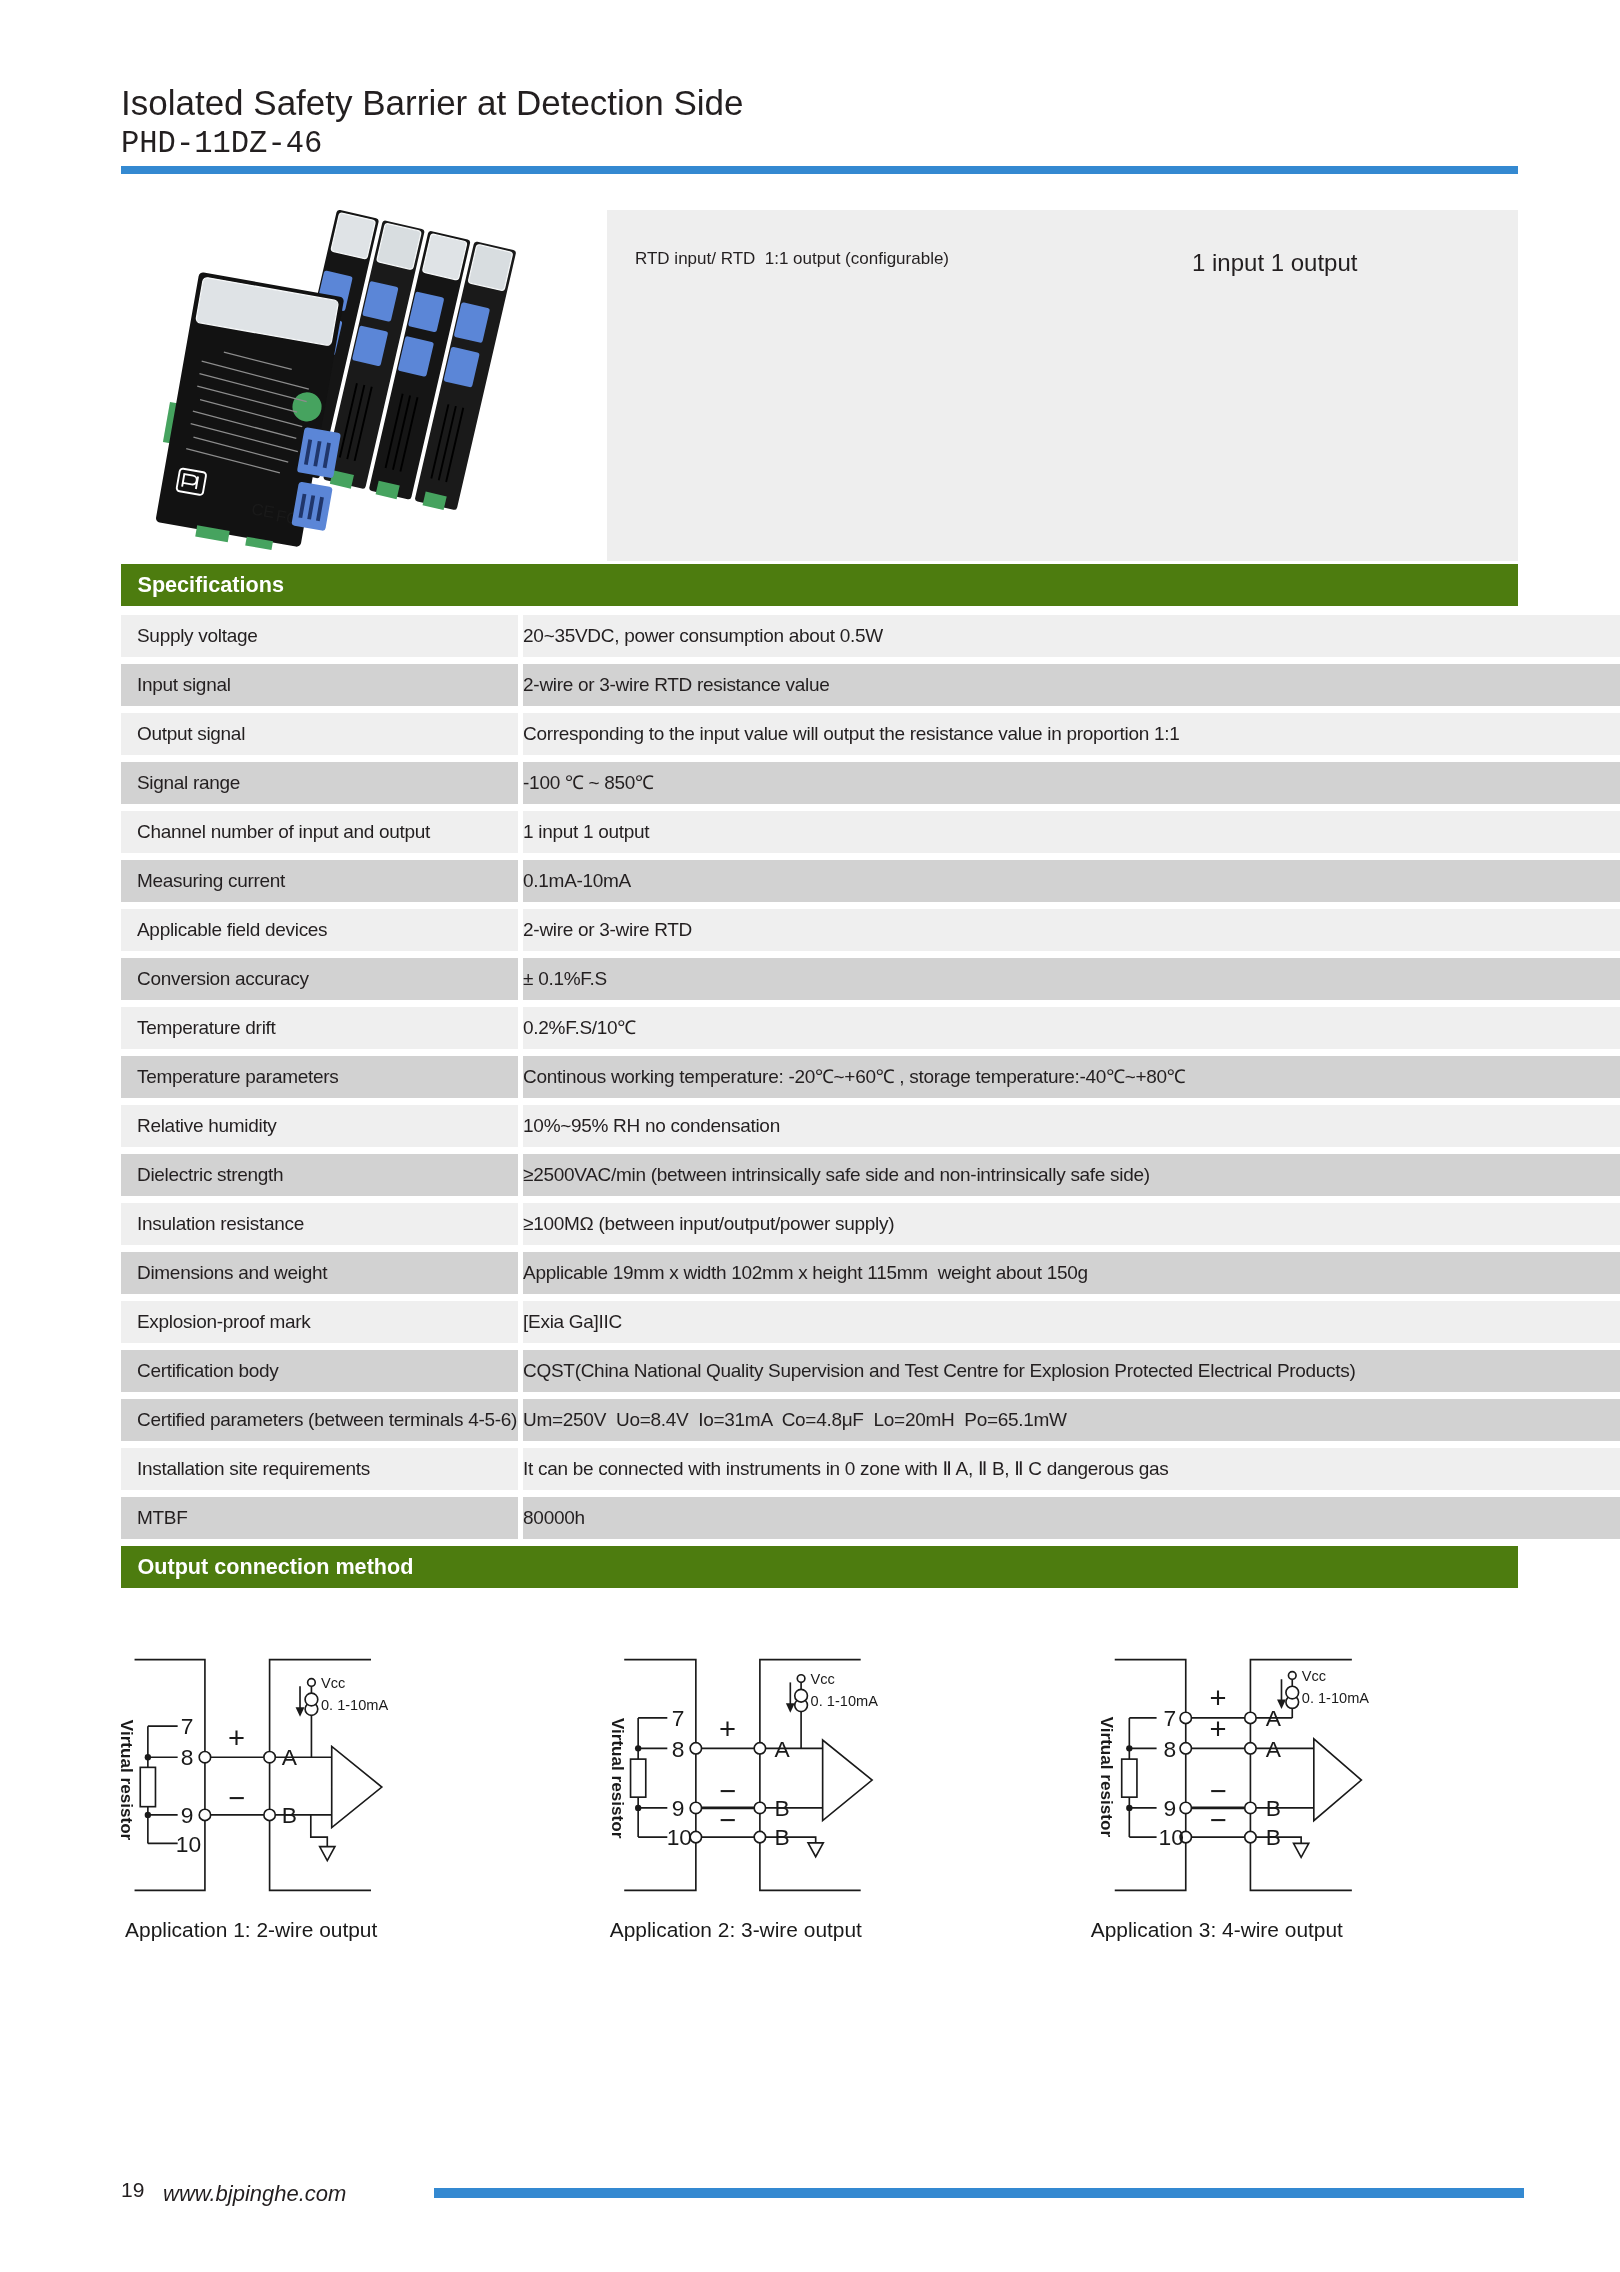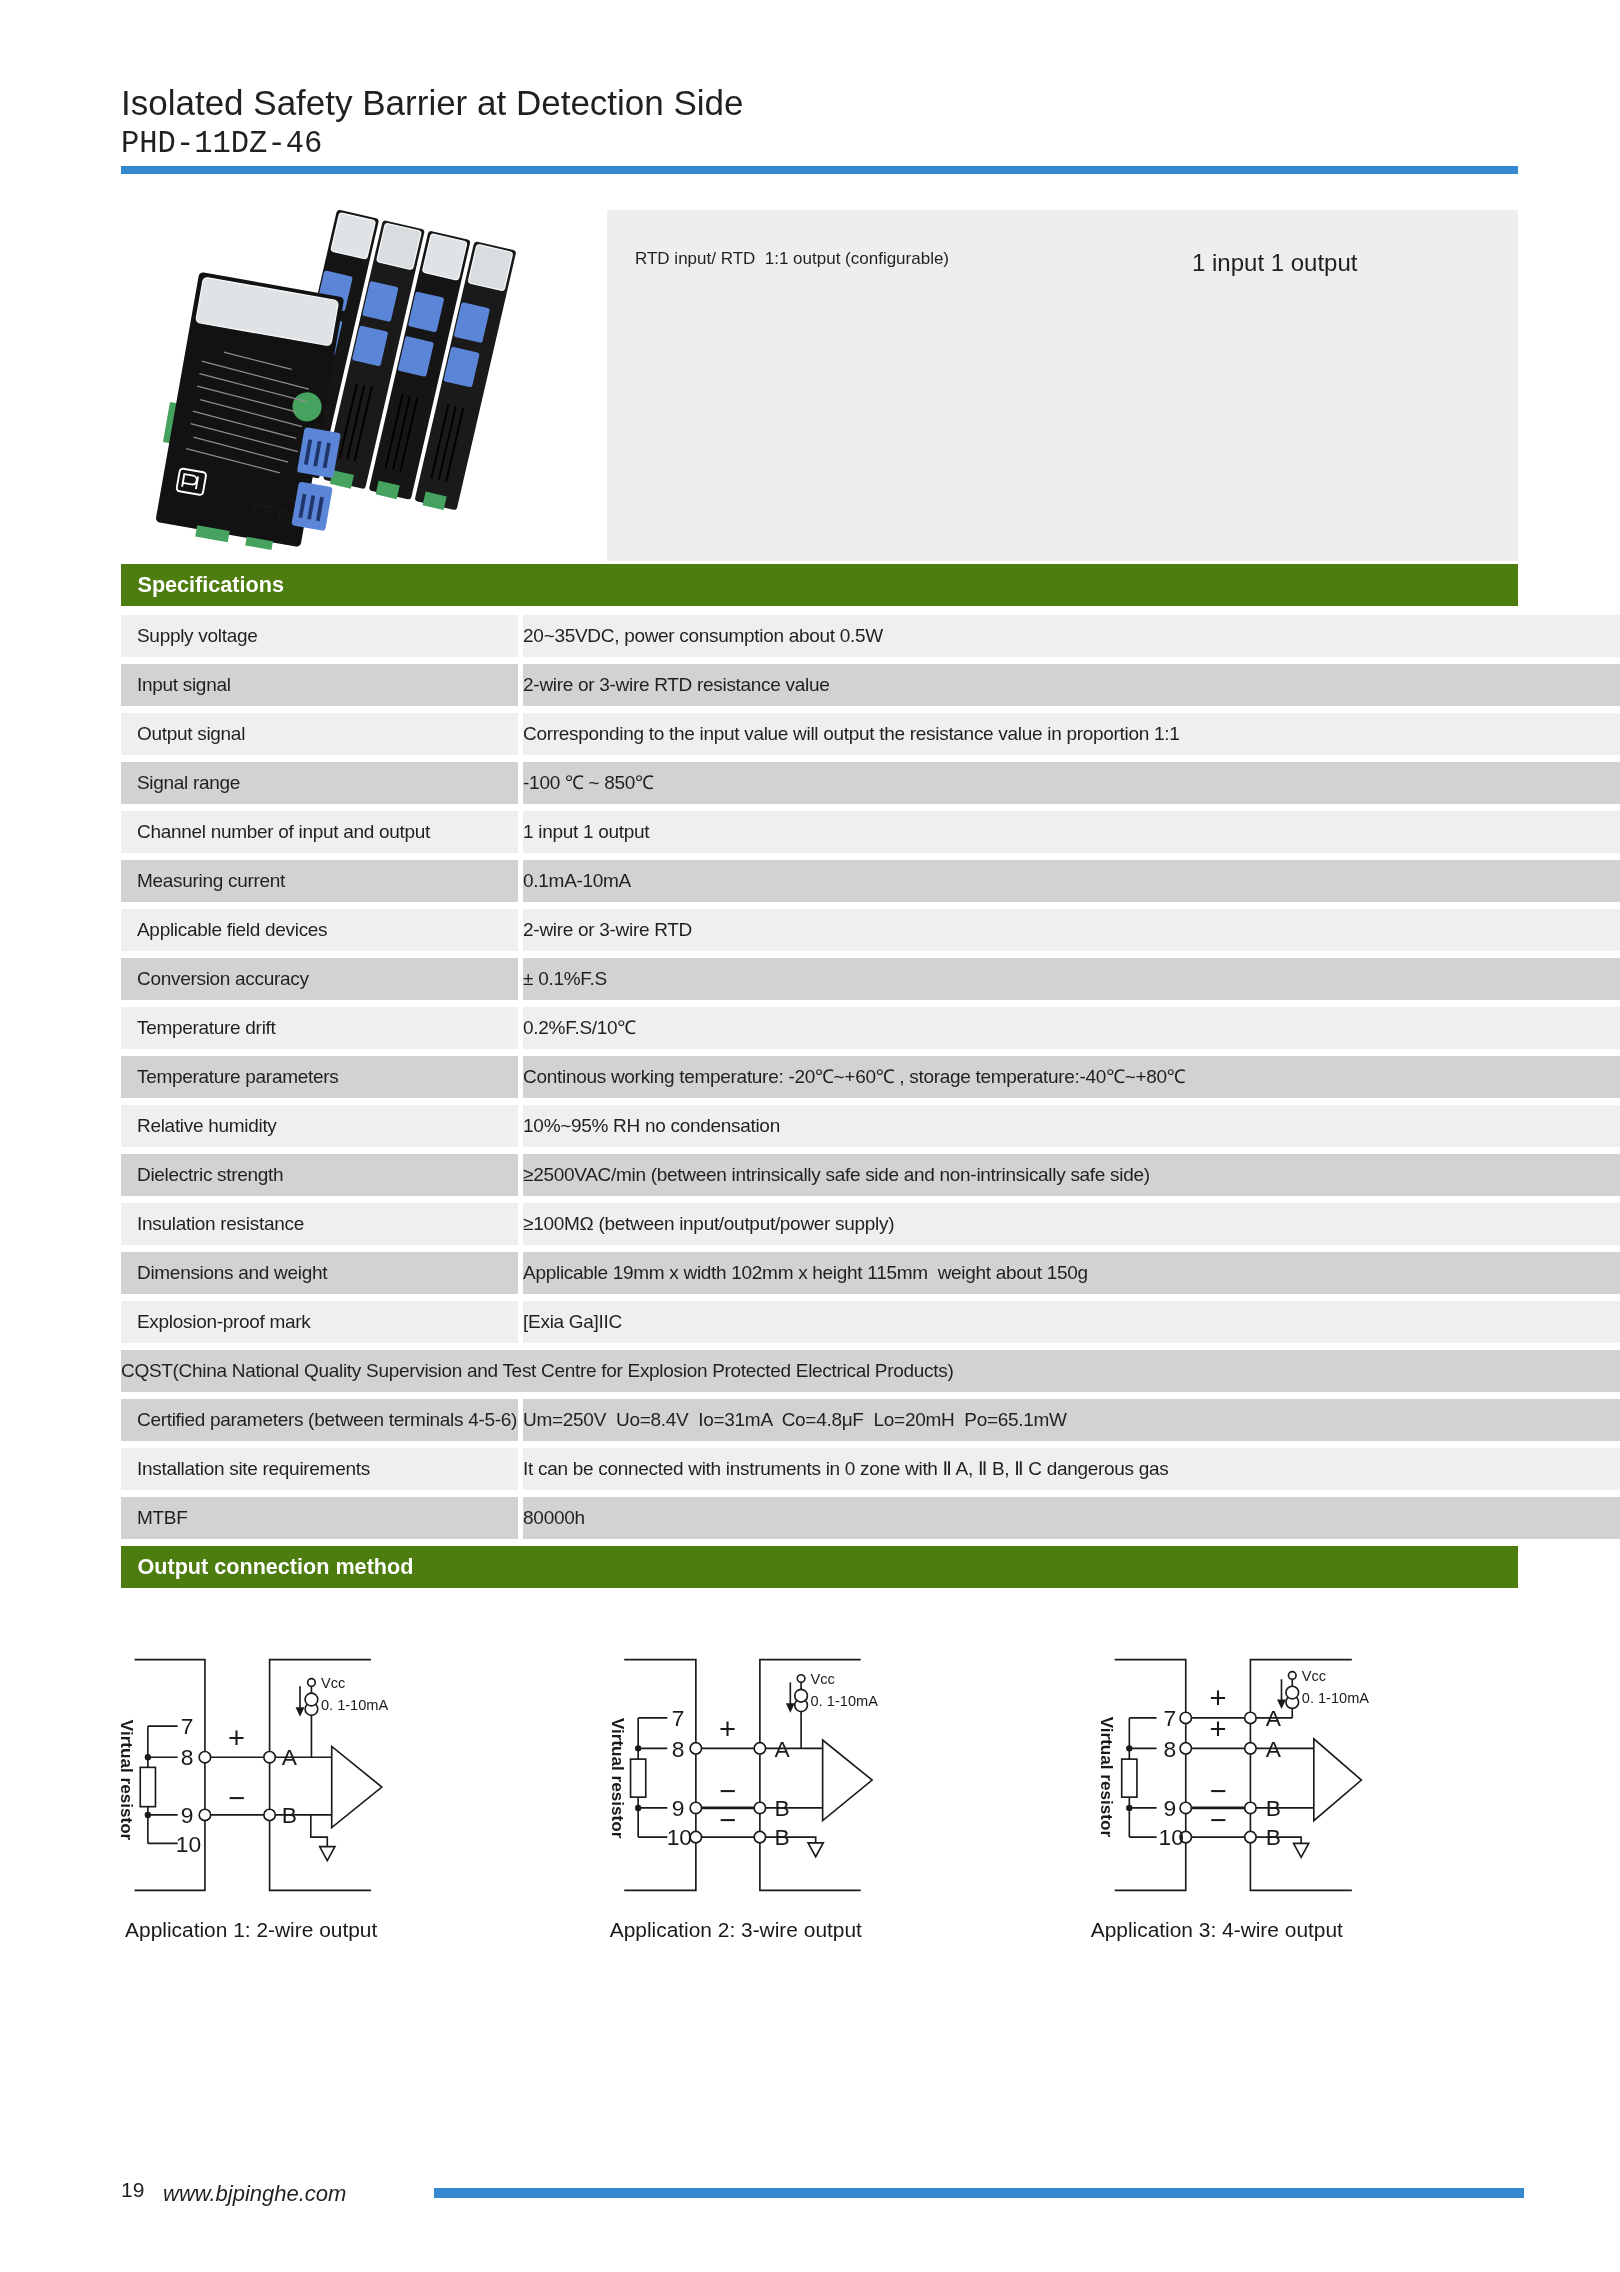--- a/index.html
+++ b/index.html
@@ -191,20 +191,21 @@
       </div>
     <div class="spec-row">
         <div class="cell cell-label dark">Dimensions and weight</div>
         <div class="cell cell-value dark">Applicable 19mm x width 102mm x height 115mm  weight about 150g</div>
       </div>
     <div class="spec-row">
         <div class="cell cell-label light">Explosion-proof mark</div>
         <div class="cell cell-value light">[Exia Ga]IIC</div>
       </div>
     <div class="spec-row">
+        <div class="cell cell-label dark">Certification body</div>
         <div class="cell cell-value dark">CQST(China National Quality Supervision and Test Centre for Explosion Protected Electrical Products)</div>
       </div>
     <div class="spec-row">
         <div class="cell cell-label dark">Certified parameters (between terminals 4-5-6)</div>
         <div class="cell cell-value dark">Um=250V  Uo=8.4V  Io=31mA  Co=4.8μF  Lo=20mH  Po=65.1mW</div>
       </div>
     <div class="spec-row">
         <div class="cell cell-label light">Installation site requirements</div>
         <div class="cell cell-value light">It can be connected with instruments in 0 zone with Ⅱ A, Ⅱ B, Ⅱ C dangerous gas</div>
       </div>

